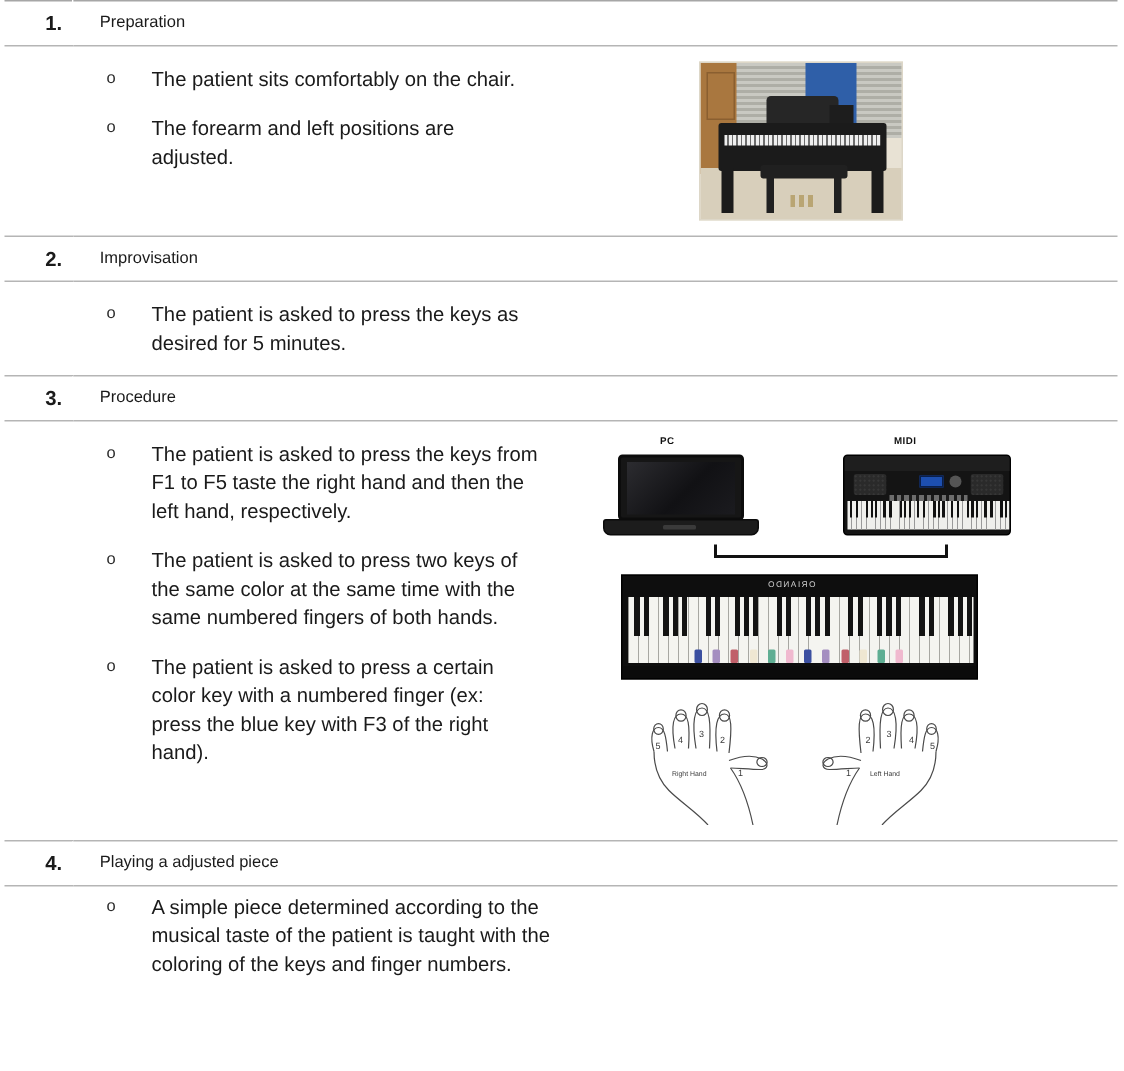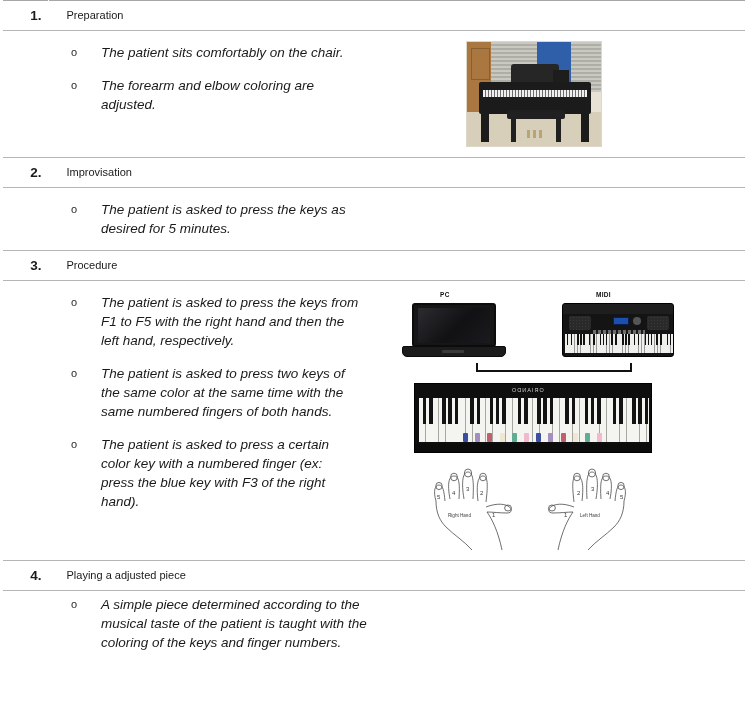--- a/index.html
+++ b/index.html
@@ -81,21 +81,20 @@
     flex:0 0 30px;
     text-align:left;
     padding-left:23px;
     font-size:11px;
     line-height:19px;
     color:#2b2b2b;
   }
   .bullet .txt{
     flex:1 1 auto;
     max-width:258px;
-    font-style:italic;
   }
   .figs{
     flex:1 1 auto;
     position:relative;
     padding:10px 0 10px 0;
   }
 
   
   .fig-piano{
     width:136px;height:106px;
@@ -202,21 +201,21 @@
         <td class="col-num"></td>
         <td class="col-body">
           <div class="content-wrap">
             <div class="bullets">
               <div class="bullet">
                 <span class="mark">o</span>
                 <span class="txt">The patient sits comfortably on the chair.</span>
               </div>
               <div class="bullet">
                 <span class="mark">o</span>
-                <span class="txt">The forearm and elbow coloring are adjusted.</span>
+                <span class="txt">The forearm and left positions are adjusted.</span>
               </div>
             </div>
             <div class="figs">
               <div class="fig-piano">
                 <div class="pn-wallL"></div>
                 <div class="pn-blind"></div>
                 <div class="pn-blue"></div>
                 <div class="pn-blind2"></div>
                 <div class="pn-floor"></div>
                 <div class="pn-lid"></div>
@@ -268,21 +267,21 @@
         </td>
       </tr>
 
       <tr class="content">
         <td class="col-num"></td>
         <td class="col-body">
           <div class="content-wrap">
             <div class="bullets">
               <div class="bullet">
                 <span class="mark">o</span>
-                <span class="txt">The patient is asked to press the keys from F1 to F5 with the right hand and then the left hand, respectively.</span>
+                <span class="txt">The patient is asked to press the keys from F1 to F5 taste the right hand and then the left hand, respectively.</span>
               </div>
               <div class="bullet">
                 <span class="mark">o</span>
                 <span class="txt">The patient is asked to press two keys of the same color at the same time with the same numbered fingers of both hands.</span>
               </div>
               <div class="bullet">
                 <span class="mark">o</span>
                 <span class="txt">The patient is asked to press a certain color key with a numbered finger (ex: press the blue key with F3 of the right hand).</span>
               </div>
             </div>

